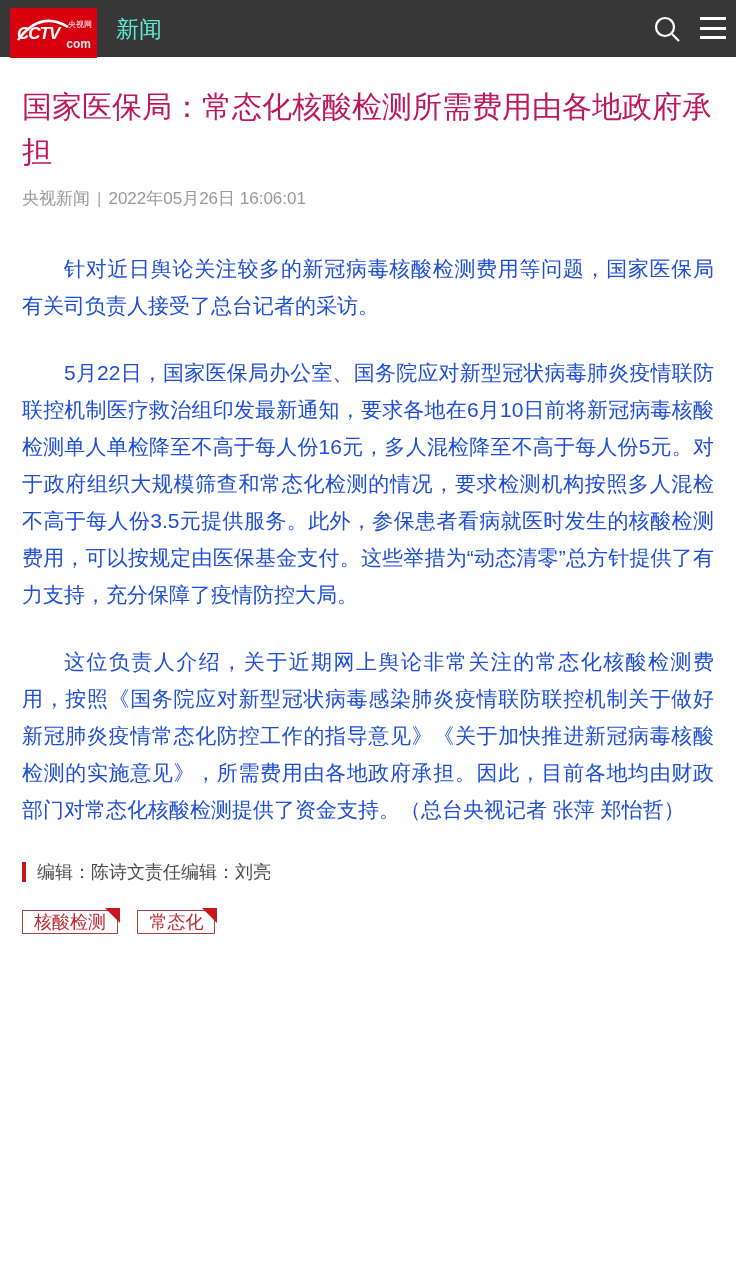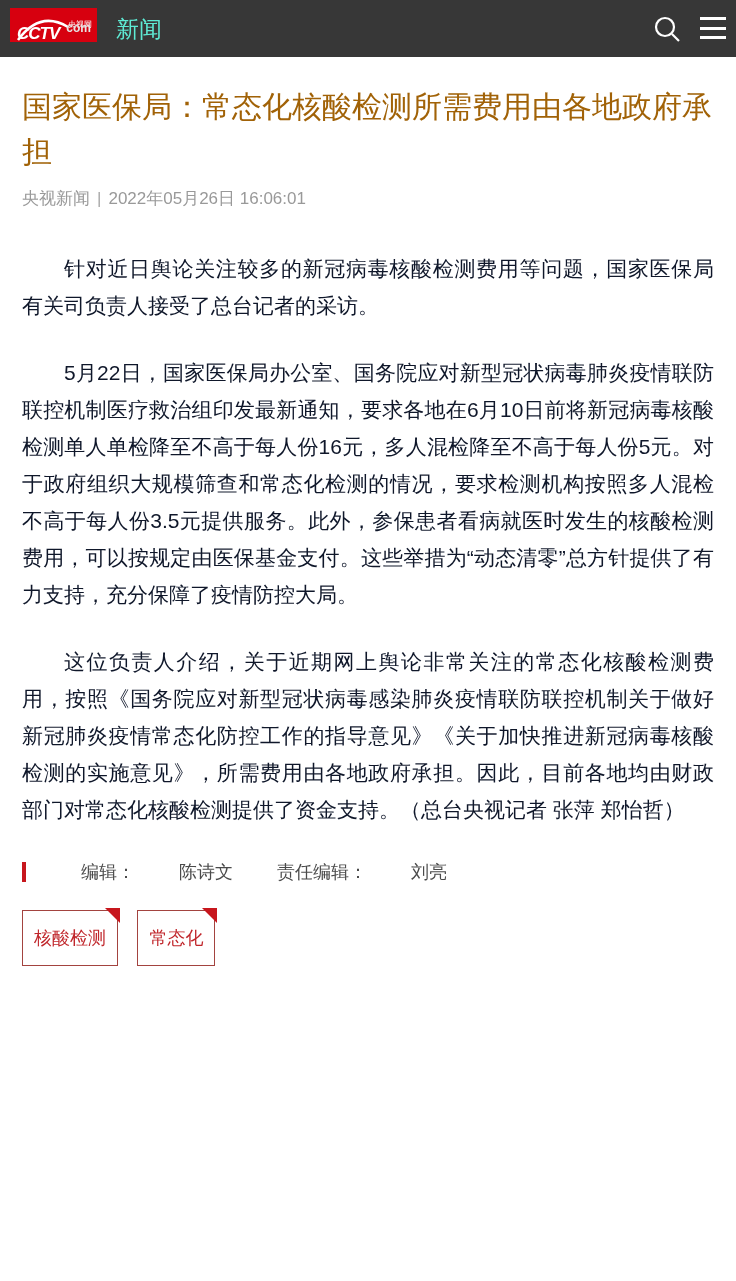--- a/index.html
+++ b/index.html
@@ -15,21 +15,21 @@
   .header {
     height: 57px;
     background: #373737;
     position: relative;
   }
   .logo {
     position: absolute;
     left: 10px;
     top: 8px;
     width: 87px;
-    height: 34px;
+    height: 50px;
     background: #d7000f;
     cursor: pointer;
   }
   .logo-cctv {
     position: absolute;
     left: 7px;
     top: 16px;
     color: #ffffff;
     font-style: italic;
     font-weight: bold;
@@ -90,65 +90,64 @@
     height: 3px;
     background: #ffffff;
   }
 
   
   .article { padding: 27px 22px 0 22px; }
   .title {
     font-size: 30px;
     line-height: 45px;
     font-weight: 400;
-    color: #a16207;
+    color: #be185d;
   }
   .meta {
     margin-top: 13px;
     font-size: 17px;
     color: #999999;
   }
   .meta .sep { margin: 0 7px; color: #a8a8a8; }
   .body { margin-top: 40px; }
   .para {
     font-size: 21px;
     line-height: 37px;
-    color: #0f172a;
+    color: #1d4ed8;
     text-indent: 2em;
     text-align: justify;
     margin-bottom: 30px;
   }
 
   
   .editors {
     display: flex;
     align-items: center;
     margin-top: 32px;
     font-size: 18px;
     color: #4a4a4a;
-    gap: 44px;
   }
   .red-bar {
     width: 4px;
     height: 20px;
     background: #c7161d;
     margin-right: 11px;
   }
   .chief { }
 
   
   .tags { margin-top: 26px; }
   .tag {
     position: relative;
     display: inline-block;
     border: 1.5px solid #a3433f;
     color: #c0262b;
     font-size: 18px;
     line-height: 22px;
-    padding: 16px 11px;
+    padding: 0 11px;
     margin-right: 15px;
     cursor: pointer;
     background: #ffffff;
   }
   .tag-fold {
     position: absolute;
     top: -3px;
     right: -3px;
     width: 0;
     height: 0;

